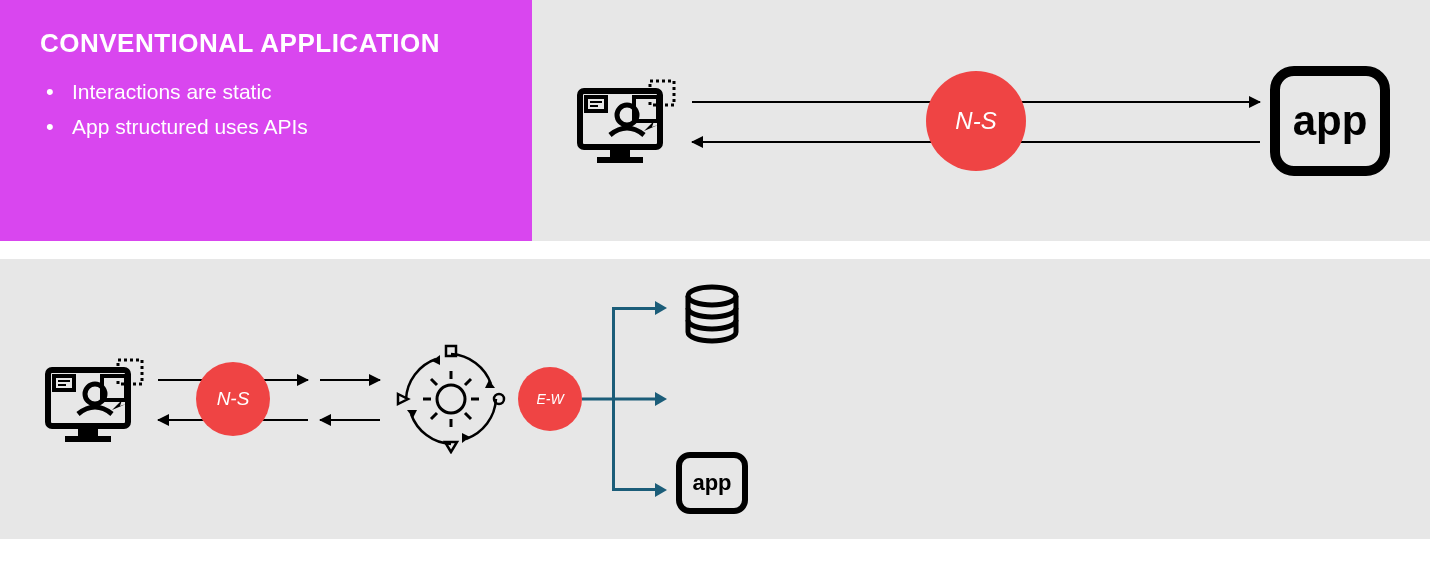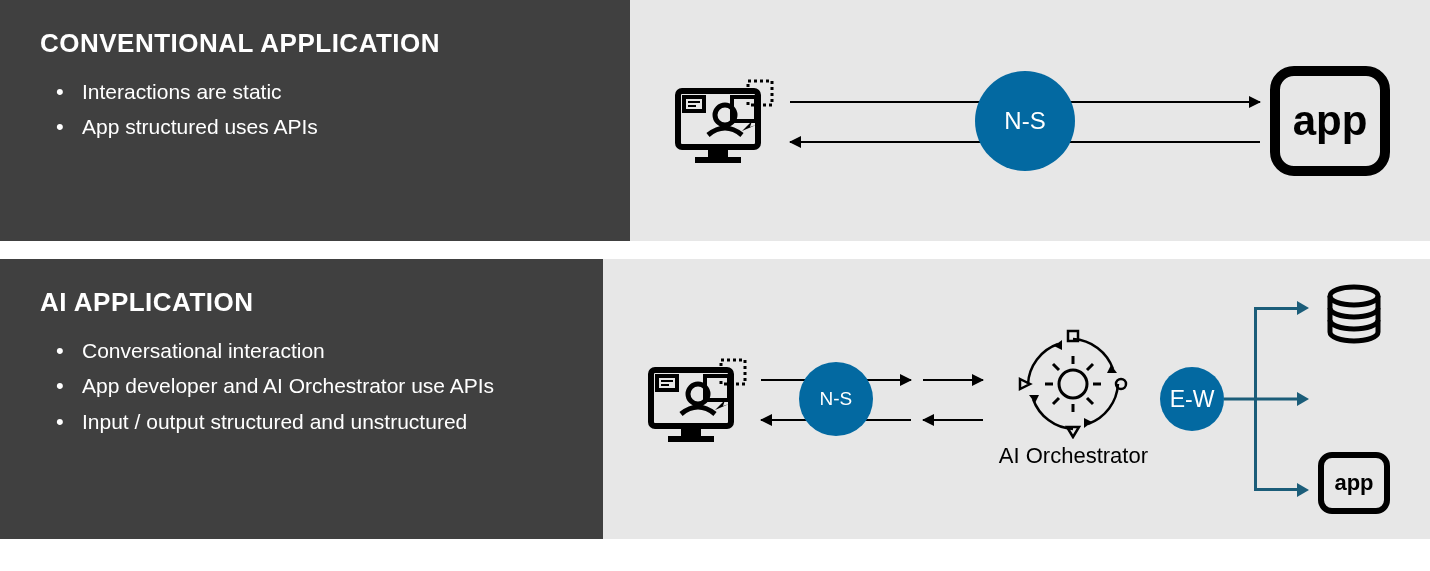--- a/index.html
+++ b/index.html
@@ -8,35 +8,35 @@
     font-family: "Segoe UI", Arial, sans-serif;
     background: #fff;
     width: 1430px;
   }
   .row {
     display: flex;
     width: 100%;
   }
   .row + .row { margin-top: 18px; }
   .text-panel {
-    width: 630px;
-    background: #404040;
+    width: 532px;
+    background: #d946ef;
     color: #fff;
     padding: 28px 40px 35px 40px;
   }
   .text-panel h2 {
     font-size: 26px;
     font-weight: 700;
     letter-spacing: 0.5px;
     margin: 0 0 18px 0;
   }
   .text-panel ul {
     list-style: none;
     padding: 0;
-    margin: 10px;
+    margin: 0;
     font-size: 21px;
     font-weight: 400;
   }
   .text-panel li {
     position: relative;
     padding-left: 32px;
     margin: 6px 0;
     line-height: 1.4;
   }
   .text-panel li::before {
@@ -93,27 +93,28 @@
   }
   .arrow-head-l {
     left: -1px;
     border-width: 6px 12px 6px 0;
     border-color: transparent #000 transparent transparent;
   }
   .arrow-line.top .arrow-head-r { top: -5px; }
   .arrow-line.bot .arrow-head-l { top: -5px; }
   .badge {
     position: absolute;
-    background: #0369a1;
+    background: #ef4444;
     color: #fff;
     border-radius: 50%;
     display: flex;
     align-items: center;
     justify-content: center;
     font-size: 24px;
+    font-style: italic;
   }
   .badge.ns1 {
     width: 100px; height: 100px;
     left: 50%; top: 50%;
     transform: translate(-50%, -50%);
   }
   .app-box {
     flex-shrink: 0;
     width: 120px;
     height: 110px;
@@ -157,21 +158,21 @@
   }
   .orch-label {
     font-size: 22px;
     color: #000;
     margin-top: 4px;
     white-space: nowrap;
   }
   .badge.ew {
     position: relative;
     width: 64px; height: 64px;
-    font-size: 23px;
+    font-size: 14px;
     flex-shrink: 0;
   }
   .fanout {
     position: relative;
     width: 90px;
     height: 220px;
     flex-shrink: 0;
   }
   .fan-line {
     position: absolute;
@@ -261,28 +262,20 @@
             <div class="arrow-head-l"></div>
           </div>
         <div class="badge ns1">N-S</div>
       </div>
       <div class="app-box">app</div>
     </div>
   </div>
 </div>
 
 <div class="row">
-  <div class="text-panel row2-panel">
-    <h2>AI APPLICATION</h2>
-    <ul>
-      <li>Conversational interaction</li>
-      <li>App developer and AI Orchestrator use APIs</li>
-      <li>Input / output structured and unstructured</li>
-    </ul>
-  </div>
   <div class="diagram-panel row2-panel">
     <div class="diag2">
       <svg class="user-icon" viewBox="0 0 110 95">
         <rect x="8" y="18" width="80" height="56" rx="4" fill="none" stroke="#000" stroke-width="6"></rect>
         <rect x="38" y="74" width="20" height="10" fill="#000"></rect>
         <rect x="25" y="84" width="46" height="6" fill="#000"></rect>
         <circle cx="55" cy="42" r="10" fill="none" stroke="#000" stroke-width="5"></circle>
         <path d="M38 62 Q55 48 72 62" fill="none" stroke="#000" stroke-width="5"></path>
         <rect x="14" y="24" width="20" height="14" fill="none" stroke="#000" stroke-width="4"></rect>
         <line x1="18" y1="29" x2="30" y2="29" stroke="#000" stroke-width="2"></line>
@@ -322,21 +315,20 @@
           </g>
           <polygon points="93,36 99,44 89,44" fill="#000"></polygon>
           <polygon points="74,93 66,99 66,89" fill="#000"></polygon>
           <polygon points="17,74 11,66 21,66" fill="#000"></polygon>
           <polygon points="36,17 44,11 44,21" fill="#000"></polygon>
           <rect x="50" y="2" width="10" height="10" fill="none" stroke="#000" stroke-width="2.5"></rect>
           <circle cx="103" cy="55" r="5" fill="none" stroke="#000" stroke-width="2.5"></circle>
           <polygon points="55,108 49,98 61,98" fill="none" stroke="#000" stroke-width="2.5"></polygon>
           <polygon points="2,50 12,55 2,60" fill="none" stroke="#000" stroke-width="2.5"></polygon>
         </svg>
-        <div class="orch-label">AI Orchestrator</div>
       </div>
       <div class="badge ew">E-W</div>
       <div class="fanout">
         <div class="fan-line fan-v1"></div>
         <div class="fan-line fan-vert"></div>
         <div class="fan-line fan-h-top"></div>
         <div class="fan-line fan-h-mid"></div>
         <div class="fan-line fan-h-bot"></div>
         <div class="fan-arrow t"></div>
         <div class="fan-arrow m"></div>

